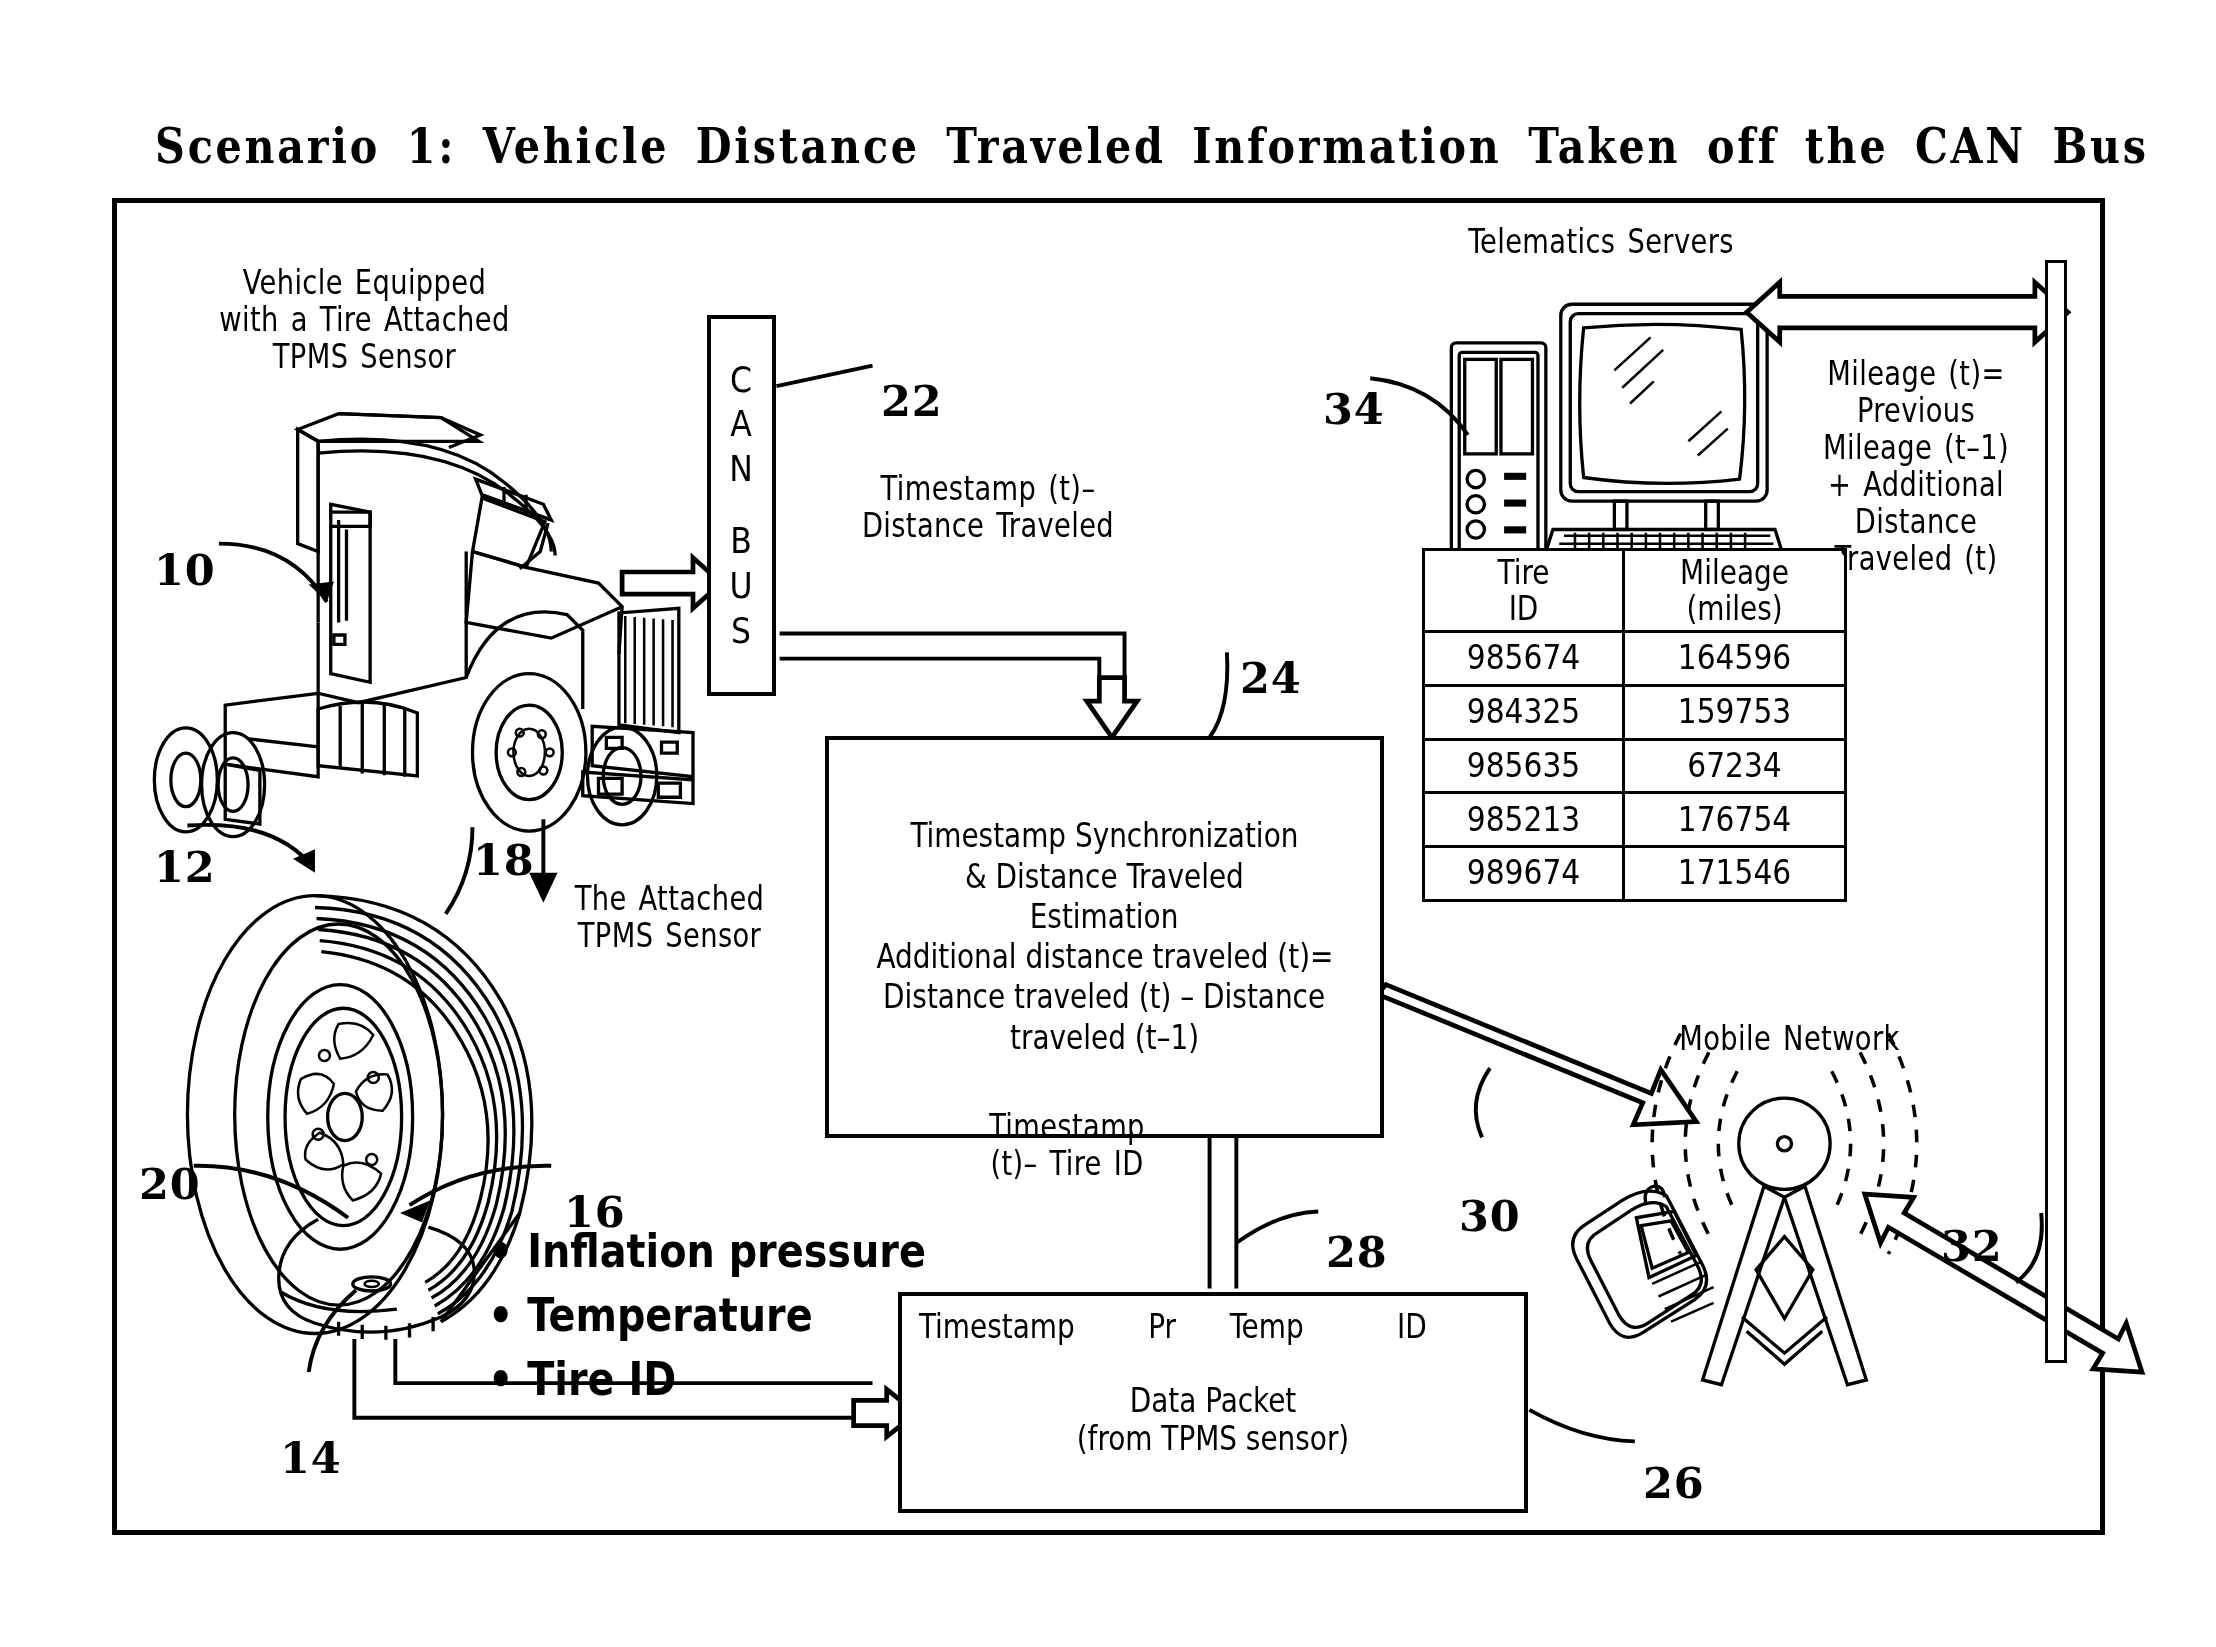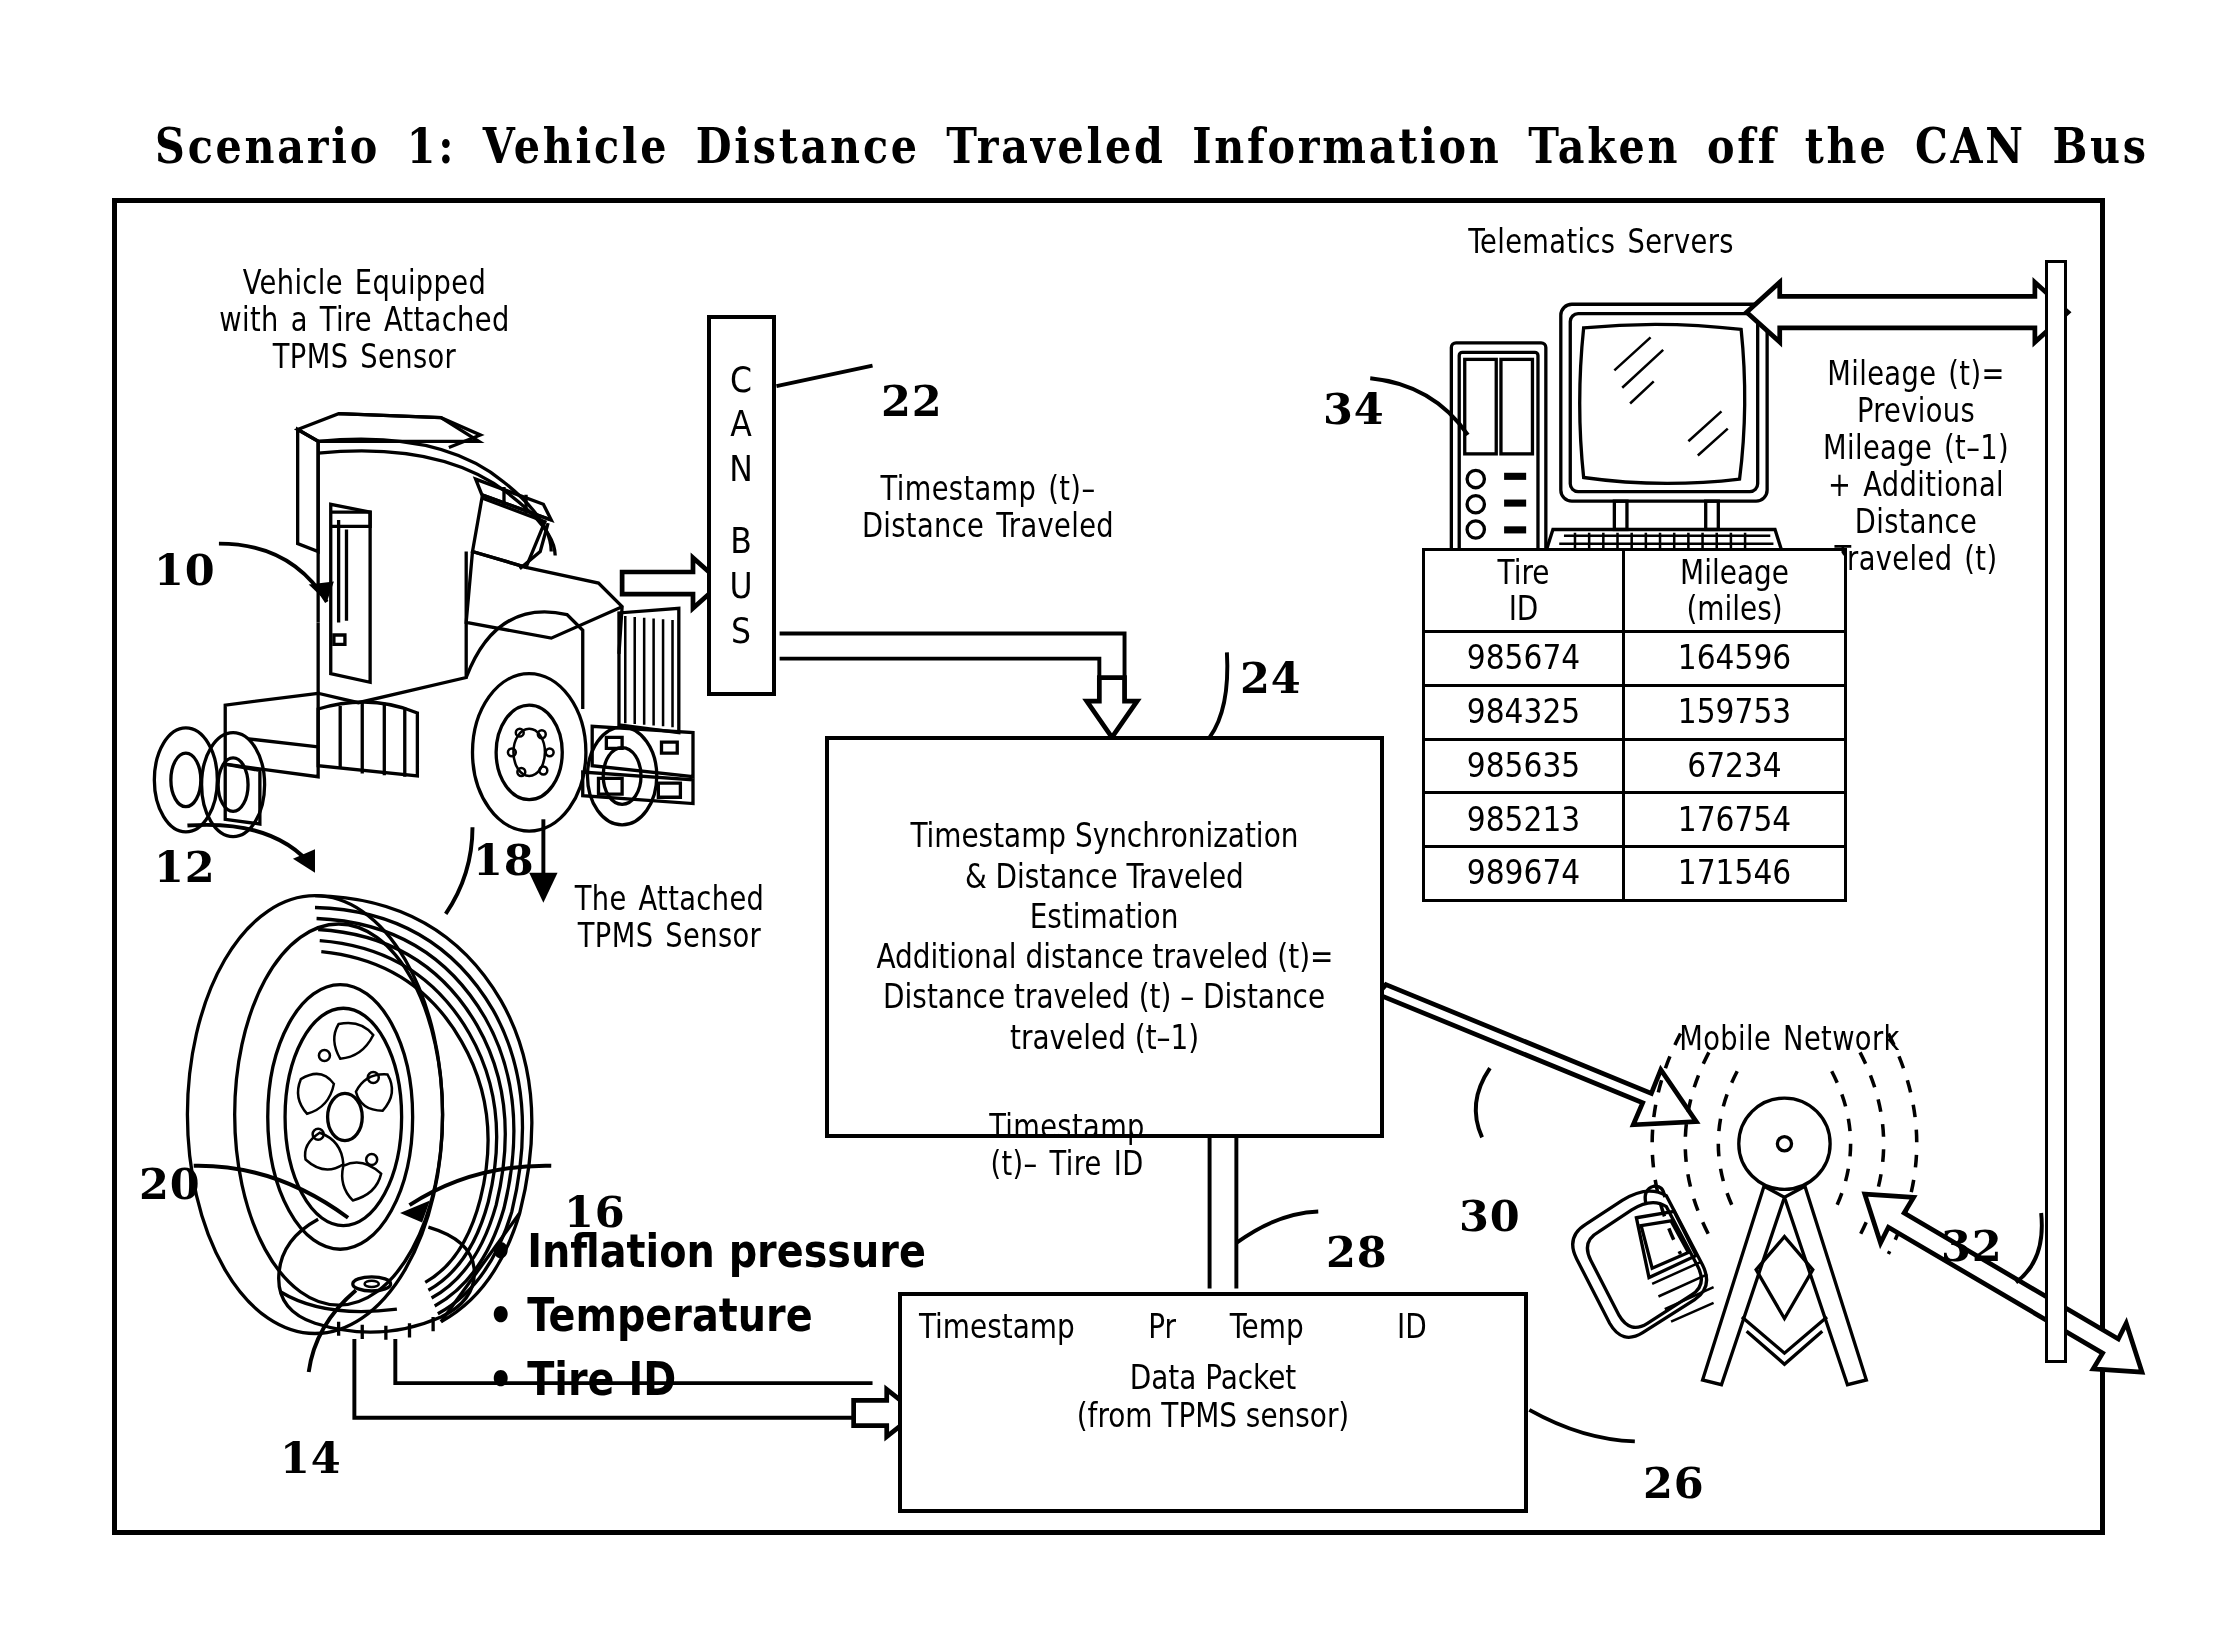--- a/index.html
+++ b/index.html
@@ -45,21 +45,21 @@
   }
   .proc span{display:block;transform:scaleX(0.94);}
 
   .packet{
     position:absolute;left:898px;top:1292px;width:630px;height:221px;
     border:4.7px solid #000;box-sizing:border-box;background:#fff;
     padding-top:11px;font-size:33px;
   }
   .pk-row{display:flex;justify-content:space-between;padding:0 17.3px;letter-spacing:0px;}
   .pk-row span{display:inline-block;transform:scaleX(0.94);transform-origin:left center;}
-  .pk-cap{text-align:center;margin-top:13px;font-size:33px;line-height:1.15;}
+  .pk-cap{text-align:center;margin-top:36px;font-size:33px;line-height:1.15;}
   .pk-cap span{display:block;transform:scaleX(0.94);}
 
   
   table.mileage{
     position:absolute;left:1422px;top:548px;border-collapse:collapse;background:#fff;
     font-size:33px;
     border-radius:18px;
   }
   table.mileage td,table.mileage th{
     border:3.2px solid #000;padding:3.9px 11px;text-align:center;font-weight:400;

